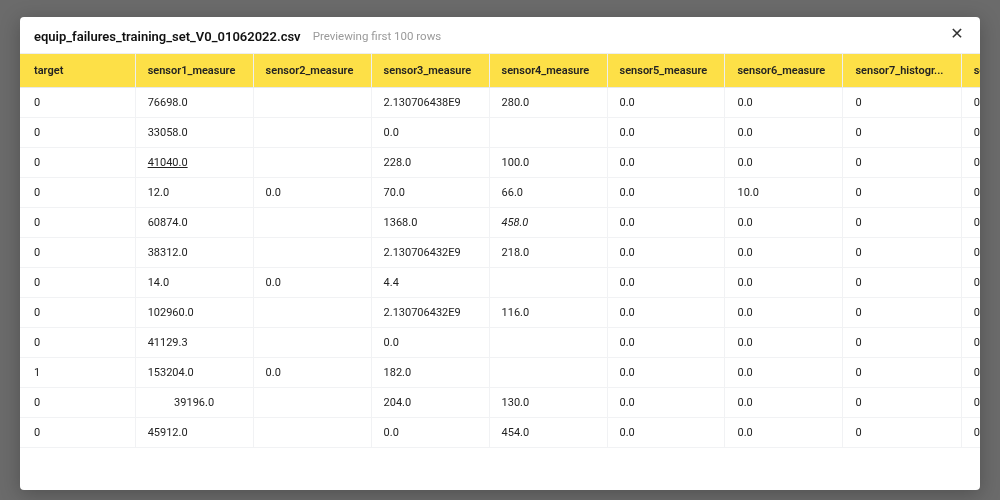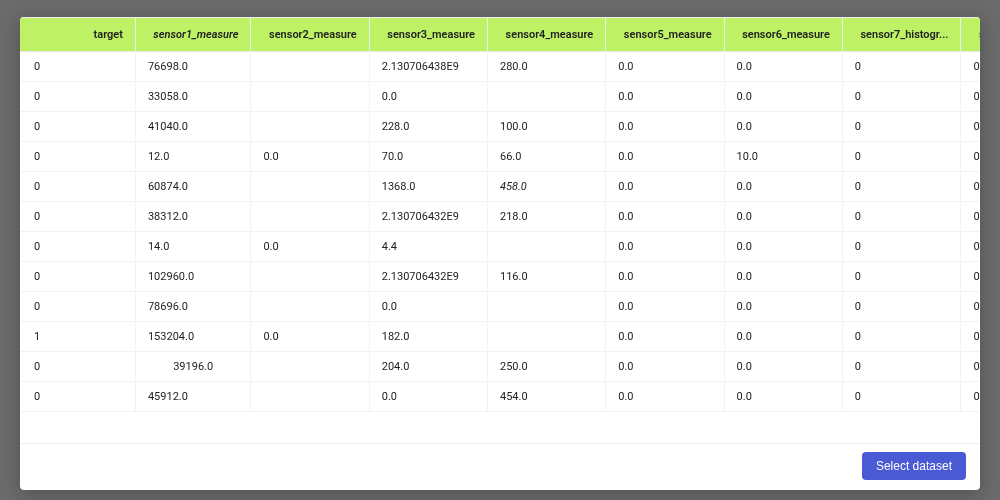--- a/index.html
+++ b/index.html
@@ -57,22 +57,22 @@
   table {
     border-collapse: collapse;
     table-layout: fixed;
     font-size: 11px;
     color: #222;
     min-width: 1060px;
   }
   thead th {
     position: sticky;
     top: 0;
-    background: #bef264;
-    text-align: right;
+    background: #fde047;
+    text-align: left;
     font-weight: 600;
     color: #222;
     padding: 10px 12px;
     border-bottom: 1px solid #e7e9ec;
     border-right: 1px solid #eceef0;
     white-space: nowrap;
     overflow: hidden;
     text-overflow: ellipsis;
     box-sizing: border-box;
     height: 33px;
@@ -106,27 +106,32 @@
     cursor: pointer;
   }
   ::-webkit-scrollbar { height: 10px; width: 10px; }
   ::-webkit-scrollbar-thumb { background: #c8c8c8; border-radius: 5px; }
   ::-webkit-scrollbar-track { background: #f0f0f0; }
 </style>
 </head>
 <body>
 
 <div class="modal">
+  <div class="modal-header">
+    <span class="file-title">equip_failures_training_set_V0_01062022.csv</span>
+    <span class="subtitle">Previewing first 100 rows</span>
+    <span class="close-btn">✕</span>
+  </div>
 
   <div class="table-wrap">
     <table>
       <thead>
         <tr id="header-row">
             <th style="width: 110px;">target</th>
-            <th style="width: 110px; font-style: italic;">sensor1_measure</th>
+            <th style="width: 110px;">sensor1_measure</th>
             <th style="width: 110px;">sensor2_measure</th>
             <th style="width: 110px;">sensor3_measure</th>
             <th style="width: 110px;">sensor4_measure</th>
             <th style="width: 110px;">sensor5_measure</th>
             <th style="width: 110px;">sensor6_measure</th>
             <th style="width: 110px;">sensor7_histogr...</th>
             <th style="width: 95px;">sensor7_histogr...</th>
           </tr>
       </thead>
       <tbody id="body-rows">
@@ -147,21 +152,21 @@
             <td style="width: 110px;"></td>
             <td style="width: 110px;">0.0</td>
             <td style="width: 110px;"></td>
             <td style="width: 110px;">0.0</td>
             <td style="width: 110px;">0.0</td>
             <td style="width: 110px;">0</td>
             <td style="width: 95px;">0</td>
           </tr>
           <tr>
             <td style="width: 110px;">0</td>
-            <td style="width: 110px;">41040.0</td>
+            <td style="width: 110px; text-decoration: underline;">41040.0</td>
             <td style="width: 110px;"></td>
             <td style="width: 110px;">228.0</td>
             <td style="width: 110px;">100.0</td>
             <td style="width: 110px;">0.0</td>
             <td style="width: 110px;">0.0</td>
             <td style="width: 110px;">0</td>
             <td style="width: 95px;">0</td>
           </tr>
           <tr>
             <td style="width: 110px;">0</td>
@@ -213,21 +218,21 @@
             <td style="width: 110px;"></td>
             <td style="width: 110px;">2.130706432E9</td>
             <td style="width: 110px;">116.0</td>
             <td style="width: 110px;">0.0</td>
             <td style="width: 110px;">0.0</td>
             <td style="width: 110px;">0</td>
             <td style="width: 95px;">0</td>
           </tr>
           <tr>
             <td style="width: 110px;">0</td>
-            <td style="width: 110px;">78696.0</td>
+            <td style="width: 110px;">41129.3</td>
             <td style="width: 110px;"></td>
             <td style="width: 110px;">0.0</td>
             <td style="width: 110px;"></td>
             <td style="width: 110px;">0.0</td>
             <td style="width: 110px;">0.0</td>
             <td style="width: 110px;">0</td>
             <td style="width: 95px;">0</td>
           </tr>
           <tr>
             <td style="width: 110px;">1</td>
@@ -238,37 +243,34 @@
             <td style="width: 110px;">0.0</td>
             <td style="width: 110px;">0.0</td>
             <td style="width: 110px;">0</td>
             <td style="width: 95px;">0</td>
           </tr>
           <tr>
             <td style="width: 110px;">0</td>
             <td style="width: 110px; text-align: center;">39196.0</td>
             <td style="width: 110px;"></td>
             <td style="width: 110px;">204.0</td>
-            <td style="width: 110px;">250.0</td>
+            <td style="width: 110px;">130.0</td>
             <td style="width: 110px;">0.0</td>
             <td style="width: 110px;">0.0</td>
             <td style="width: 110px;">0</td>
             <td style="width: 95px;">0</td>
           </tr>
           <tr>
             <td style="width: 110px;">0</td>
             <td style="width: 110px;">45912.0</td>
             <td style="width: 110px;"></td>
             <td style="width: 110px;">0.0</td>
             <td style="width: 110px;">454.0</td>
             <td style="width: 110px;">0.0</td>
             <td style="width: 110px;">0.0</td>
             <td style="width: 110px;">0</td>
             <td style="width: 95px;">0</td>
           </tr>
         </tbody>
     </table>
   </div>
 
-  <div class="footer">
-    <button class="select-btn">Select dataset</button>
-  </div>
 </div>
 
 </body></html>

